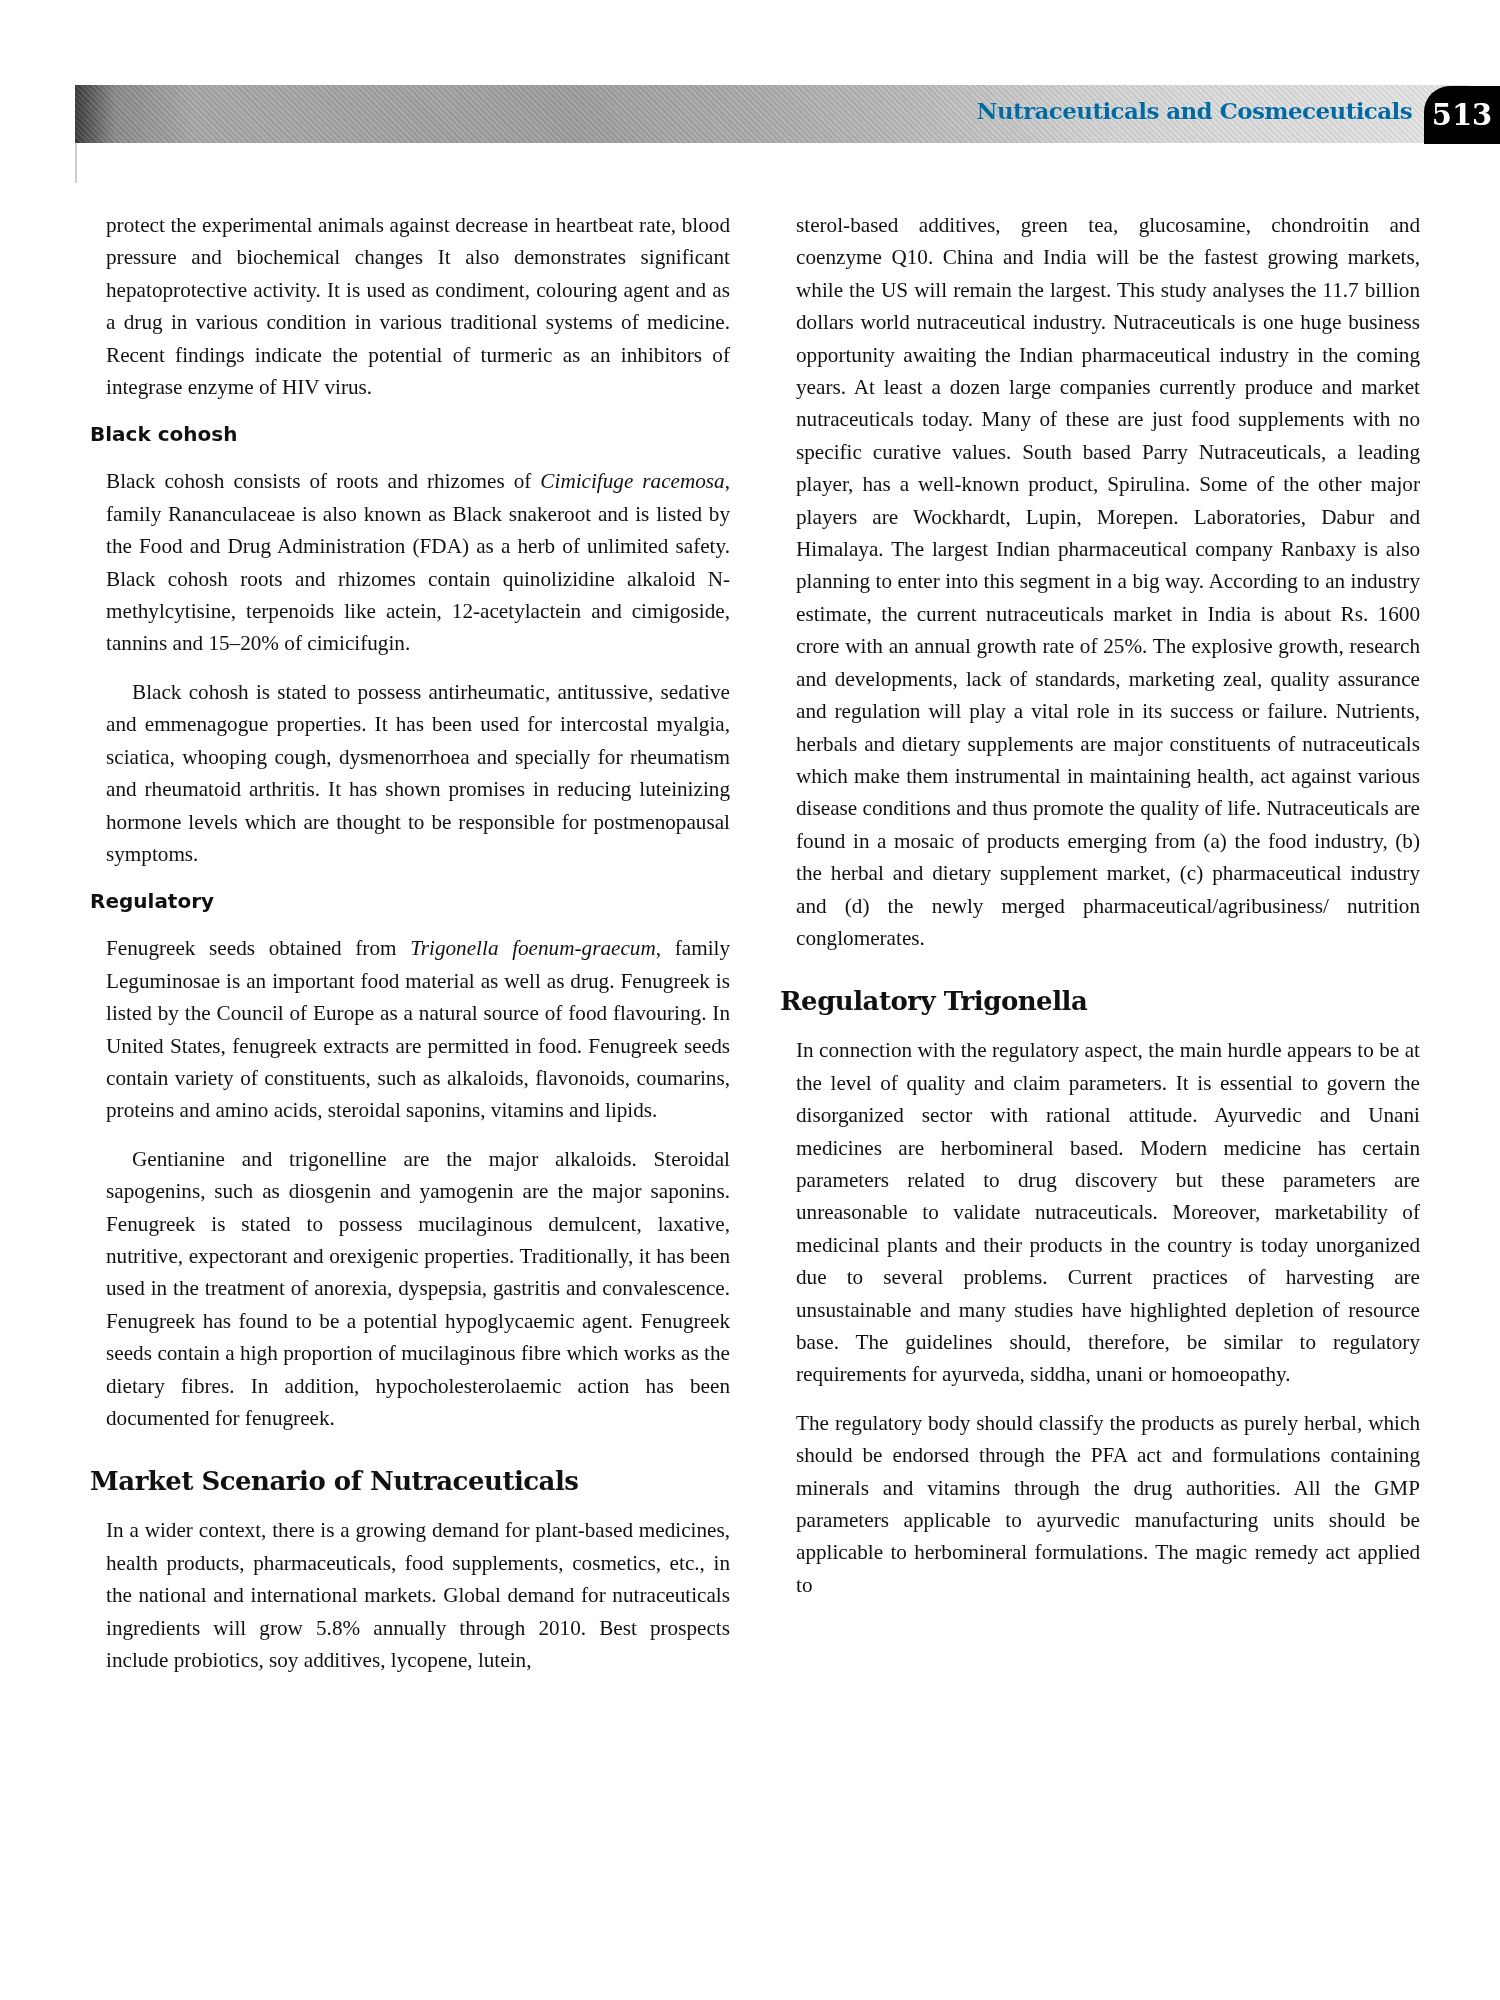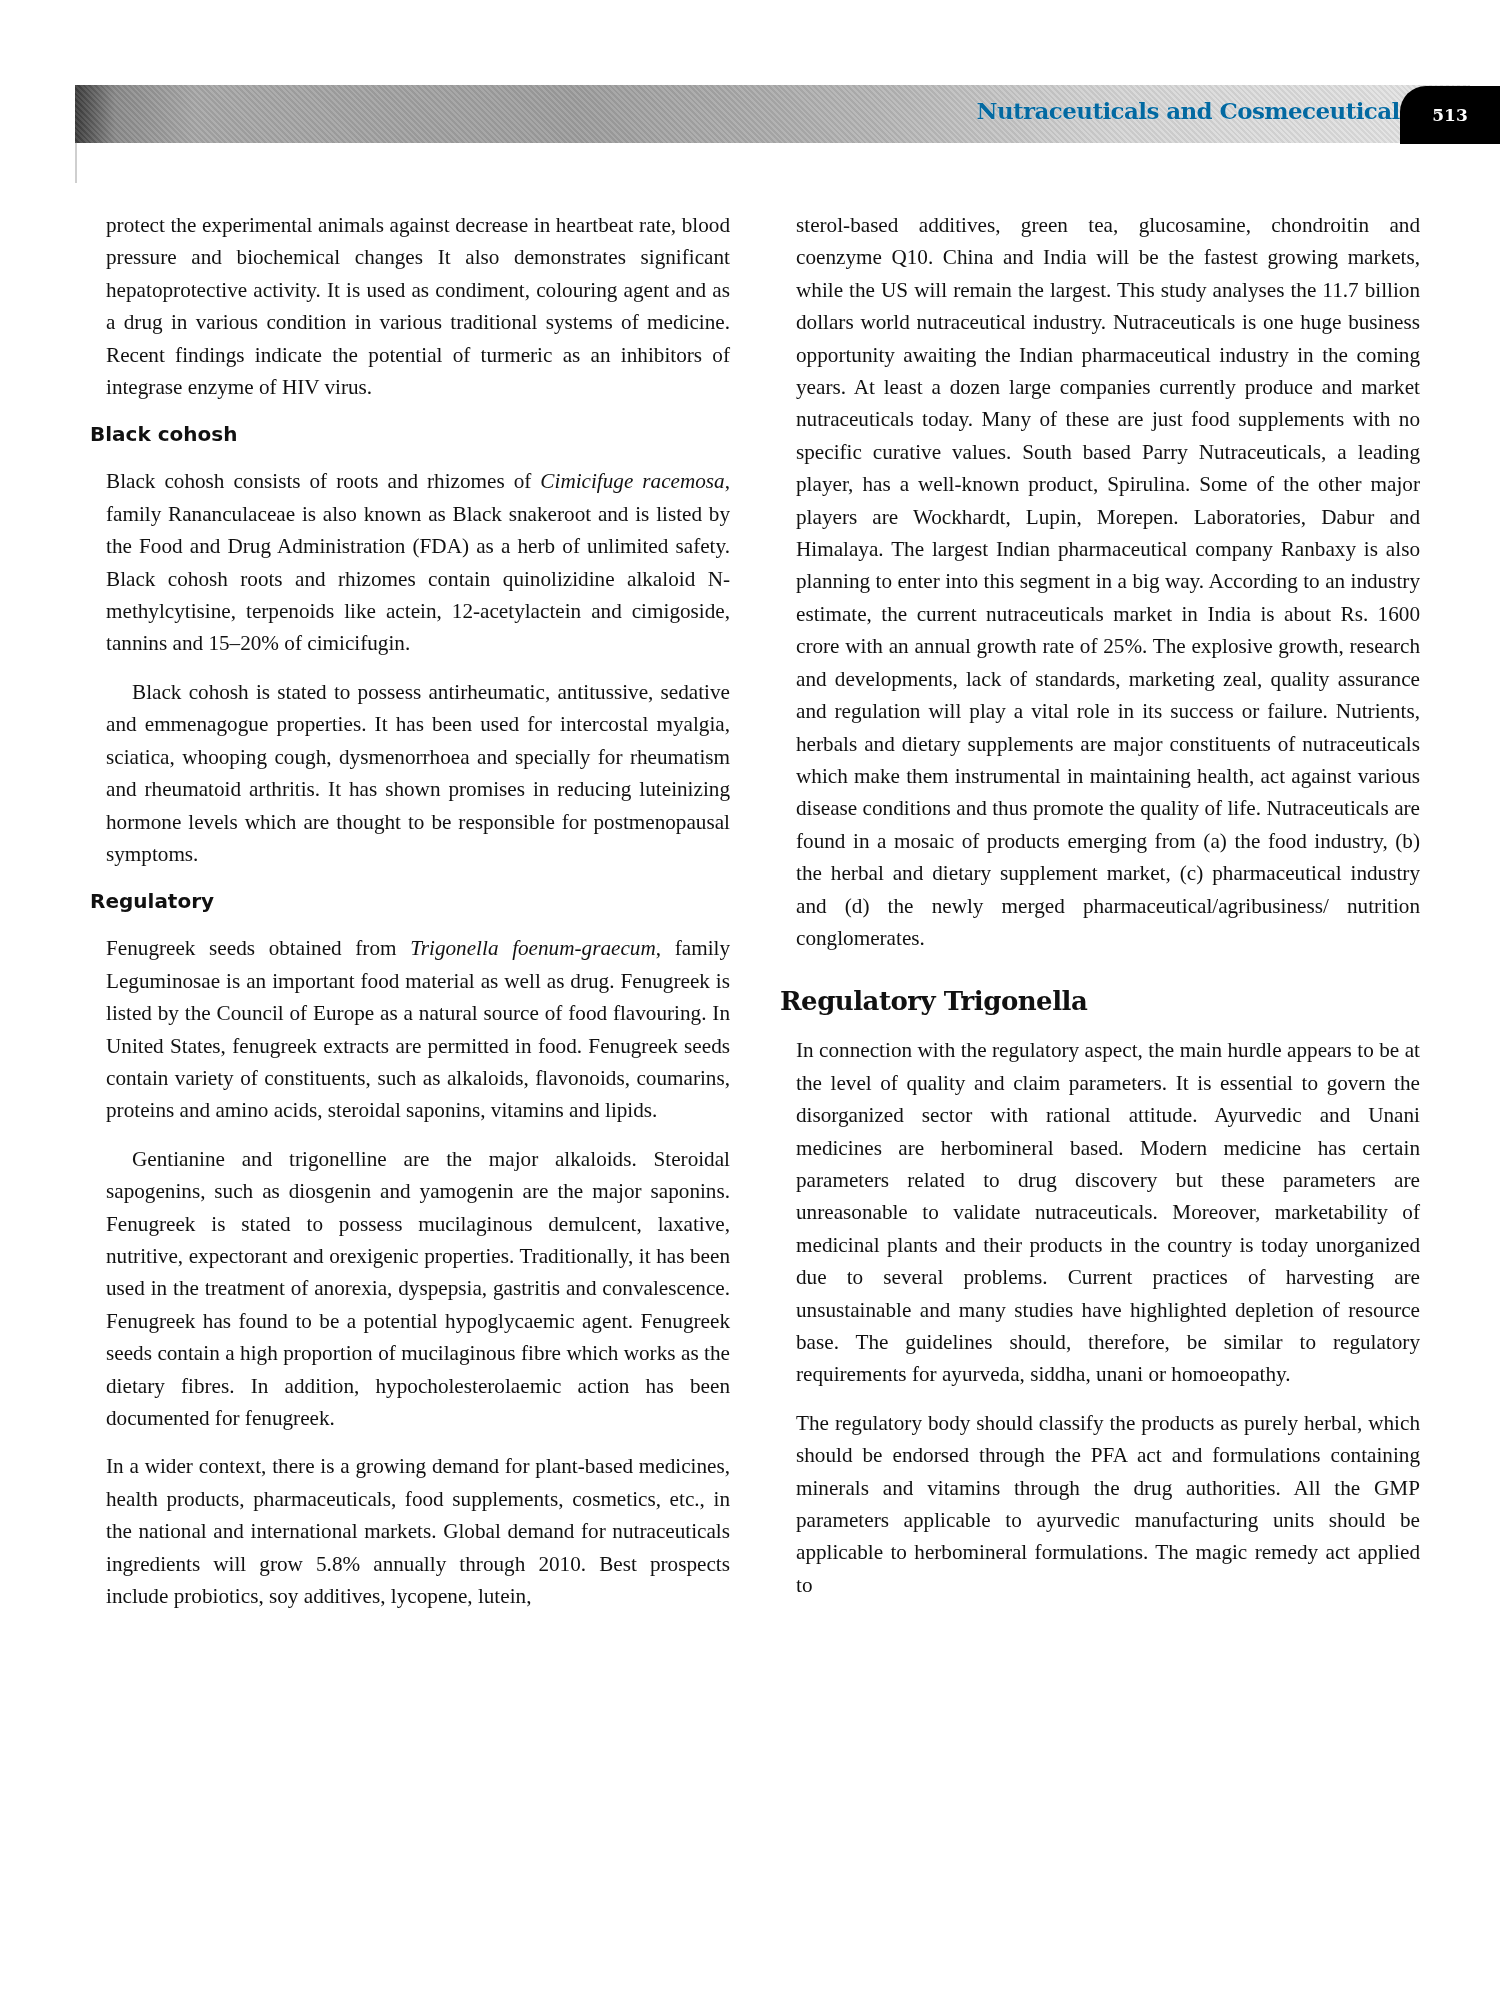--- a/index.html
+++ b/index.html
@@ -17,22 +17,22 @@
   }
   .left-rule {
     position: absolute; left: 75px; top: 143px; width: 2px; height: 40px; background: #cfcfcf;
   }
   .running-head {
     position: absolute; right: 88px; top: 97px; font-family: "DejaVu Serif", serif; font-weight: bold;
     font-size: 23px; letter-spacing: -0.6px; color: #0369a1; z-index: 2;
     text-shadow: 0 0 1px #fff;
   }
   .page-number {
-    position: absolute; right: 0; top: 86px; width: 100px; height: 58px; background: #000; color: #fff;
-    border-top-left-radius: 26px; font-family: "DejaVu Serif", serif; font-weight: bold; font-size: 17px;
+    position: absolute; right: 0; top: 86px; width: 76px; height: 58px; background: #000; color: #fff;
+    border-top-left-radius: 26px; font-family: "DejaVu Serif", serif; font-weight: bold; font-size: 29px;
     display: flex; align-items: center; justify-content: center; z-index: 2;
   }
   .column {
     position: absolute; top: 193px; width: 656px;
     font-family: "Liberation Serif", "DejaVu Serif", serif;
     font-size: 21.2px; line-height: 32.4px; text-align: justify; color: #111;
   }
   .col-left { left: 90px; }
   .col-right { left: 780px; }
   .column p { margin: 16px; }
@@ -58,20 +58,21 @@
   <p>protect the experimental animals against decrease in heartbeat rate, blood pressure and biochemical changes It also demonstrates significant hepatoprotective activity. It is used as condiment, colouring agent and as a drug in various condition in various traditional systems of medicine. Recent findings indicate the potential of turmeric as an inhibitors of integrase enzyme of HIV virus.</p>
 
   <div class="subhead">Black cohosh</div>
   <p><span>Black cohosh consists of roots and rhizomes of </span><em>Cimicifuge racemosa</em><span>, family Rananculaceae is also known as Black snakeroot and is listed by the Food and Drug Administration (FDA) as a herb of unlimited safety. Black cohosh roots and rhizomes contain quinolizidine alkaloid N-methylcytisine, terpenoids like actein, 12-acetylactein and cimigoside, tannins and 15–20% of cimicifugin.</span></p>
   <p class="indent">Black cohosh is stated to possess antirheumatic, antitussive, sedative and emmenagogue properties. It has been used for intercostal myalgia, sciatica, whooping cough, dysmenorrhoea and specially for rheumatism and rheumatoid arthritis. It has shown promises in reducing luteinizing hormone levels which are thought to be responsible for postmenopausal symptoms.</p>
 
   <div class="subhead">Regulatory</div>
   <p><span>Fenugreek seeds obtained from </span><em>Trigonella foenum-graecum</em><span>, family Leguminosae is an important food material as well as drug. Fenugreek is listed by the Council of Europe as a natural source of food flavouring. In United States, fenugreek extracts are permitted in food. Fenugreek seeds contain variety of constituents, such as alkaloids, flavonoids, coumarins, proteins and amino acids, steroidal saponins, vitamins and lipids.</span></p>
   <p class="indent">Gentianine and trigonelline are the major alkaloids. Steroidal sapogenins, such as diosgenin and yamogenin are the major saponins. Fenugreek is stated to possess mucilaginous demulcent, laxative, nutritive, expectorant and orexigenic properties. Traditionally, it has been used in the treatment of anorexia, dyspepsia, gastritis and convalescence. Fenugreek has found to be a potential hypoglycaemic agent. Fenugreek seeds contain a high proportion of mucilaginous fibre which works as the dietary fibres. In addition, hypocholesterolaemic action has been documented for fenugreek.</p>
 
+  <div class="section-head">Market Scenario of Nutraceuticals</div>
   <p>In a wider context, there is a growing demand for plant-based medicines, health products, pharmaceuticals, food supplements, cosmetics, etc., in the national and international markets. Global demand for nutraceuticals ingredients will grow 5.8% annually through 2010. Best prospects include probiotics, soy additives, lycopene, lutein,</p>
 </div>
 
 <div class="column col-right">
   <p>sterol-based additives, green tea, glucosamine, chondroitin and coenzyme Q10. China and India will be the fastest growing markets, while the US will remain the largest. This study analyses the 11.7 billion dollars world nutraceutical industry. Nutraceuticals is one huge business opportunity awaiting the Indian pharmaceutical industry in the coming years. At least a dozen large companies currently produce and market nutraceuticals today. Many of these are just food supplements with no specific curative values. South based Parry Nutraceuticals, a leading player, has a well-known product, Spirulina. Some of the other major players are Wockhardt, Lupin, Morepen. Laboratories, Dabur and Himalaya. The largest Indian pharmaceutical company Ranbaxy is also planning to enter into this segment in a big way. According to an industry estimate, the current nutraceuticals market in India is about Rs. 1600 crore with an annual growth rate of 25%. The explosive growth, research and developments, lack of standards, marketing zeal, quality assurance and regulation will play a vital role in its success or failure. Nutrients, herbals and dietary supplements are major constituents of nutraceuticals which make them instrumental in maintaining health, act against various disease conditions and thus promote the quality of life. Nutraceuticals are found in a mosaic of products emerging from (a) the food industry, (b) the herbal and dietary supplement market, (c) pharmaceutical industry and (d) the newly merged pharmaceutical/agribusiness/ nutrition conglomerates.</p>
 
   <div class="section-head">Regulatory Trigonella</div>
   <p>In connection with the regulatory aspect, the main hurdle appears to be at the level of quality and claim parameters. It is essential to govern the disorganized sector with rational attitude. Ayurvedic and Unani medicines are herbomineral based. Modern medicine has certain parameters related to drug discovery but these parameters are unreasonable to validate nutraceuticals. Moreover, marketability of medicinal plants and their products in the country is today unorganized due to several problems. Current practices of harvesting are unsustainable and many studies have highlighted depletion of resource base. The guidelines should, therefore, be similar to regulatory requirements for ayurveda, siddha, unani or homoeopathy.</p>
 
   <p>The regulatory body should classify the products as purely herbal, which should be endorsed through the PFA act and formulations containing minerals and vitamins through the drug authorities. All the GMP parameters applicable to ayurvedic manufacturing units should be applicable to herbomineral formulations. The magic remedy act applied to</p>

